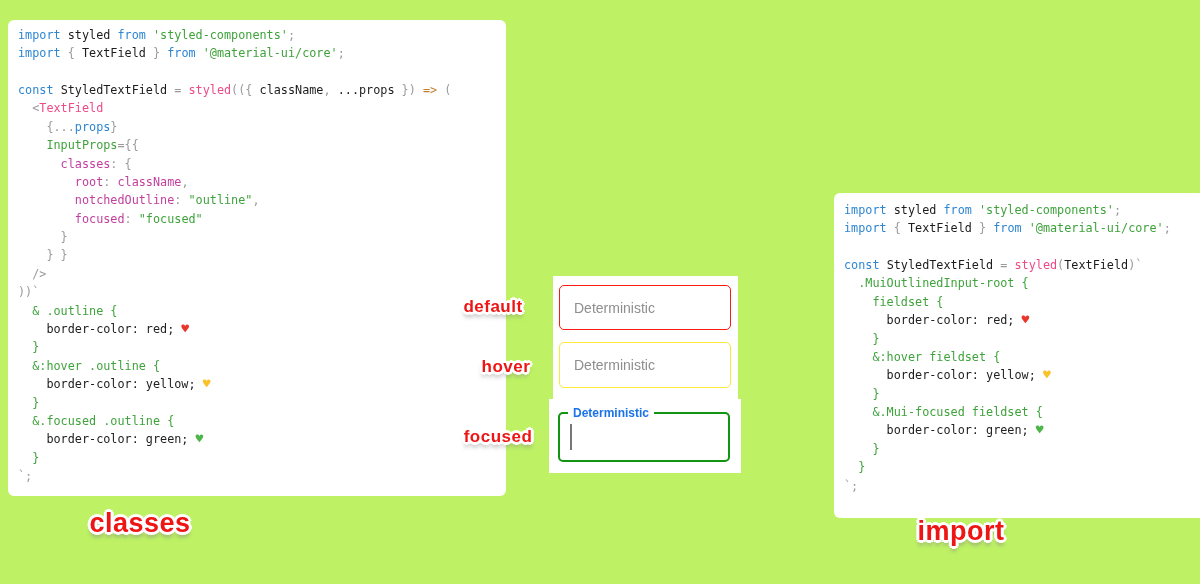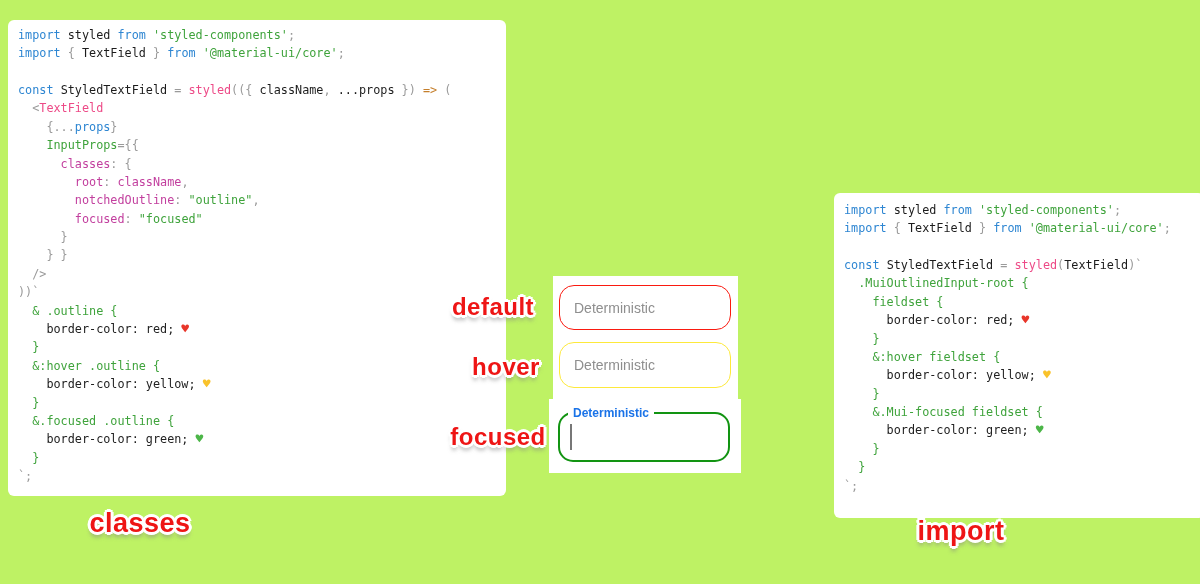--- a/index.html
+++ b/index.html
@@ -22,40 +22,40 @@
   .tok-org{color:#c57f2c;}
   .tok-drk{color:#222222;}
   .tok-hr{color:#e8362a;font-size:13px;}
   .tok-hy{color:#f9c22b;font-size:13px;}
   .tok-hg{color:#4cb648;font-size:13px;}
 
   
   .demo-strip{position:absolute;left:553px;top:276px;width:185px;height:123px;background:#fff;}
   .demo-wide{position:absolute;left:549px;top:399px;width:192px;height:74px;background:#fff;}
 
-  .tf{position:absolute;background:#fff;border-radius:15px;box-sizing:border-box;}
+  .tf{position:absolute;background:#fff;border-radius:5px;box-sizing:border-box;}
   .tf input{width:100%;height:100%;border:none;outline:none;background:transparent;
             font-family:"Liberation Sans",sans-serif;font-size:14px;color:#333;
             padding:0 0 0 14px;box-sizing:border-box;}
   .tf input::placeholder{color:#8e8e8e;opacity:1;}
   #tf-default{left:559px;top:285px;width:172px;height:45px;border:1.5px solid #fa1a10;}
   #tf-hover{left:559px;top:342px;width:172px;height:46px;border:1.5px solid #fde93b;}
   #tf-focused{left:558px;top:412px;width:172px;height:50px;border:2px solid #129412;}
   .float-label{position:absolute;top:-9px;left:8px;background:#fff;padding:0 5px;
                font-size:12px;font-weight:bold;color:#1a73e8;line-height:16px;}
   .caret{position:absolute;left:10px;top:10px;width:2px;height:26px;background:#777;}
 
   
   .sticker{position:absolute;transform:translate(-50%,-50%);color:#ee1515;font-weight:bold;
            white-space:nowrap;letter-spacing:0.5px;
            text-shadow:
              -2px -2px 0 #fff, 2px -2px 0 #fff, -2px 2px 0 #fff, 2px 2px 0 #fff,
              -3px 0 0 #fff, 3px 0 0 #fff, 0 -3px 0 #fff, 0 3px 0 #fff,
              0 5px 4px rgba(130,130,130,.75);}
-  .sticker-sm{font-size:24px;}
+  .sticker-sm{font-size:17px;}
   .sticker-lg{font-size:27px;}
   #lbl-default{left:493px;top:307px;}
   #lbl-hover{left:506px;top:367px;}
   #lbl-focused{left:498px;top:437px;}
   #lbl-classes{left:140px;top:523px;}
   #lbl-globals{left:961px;top:531px;}
 </style>
 </head>
 <body>
 

